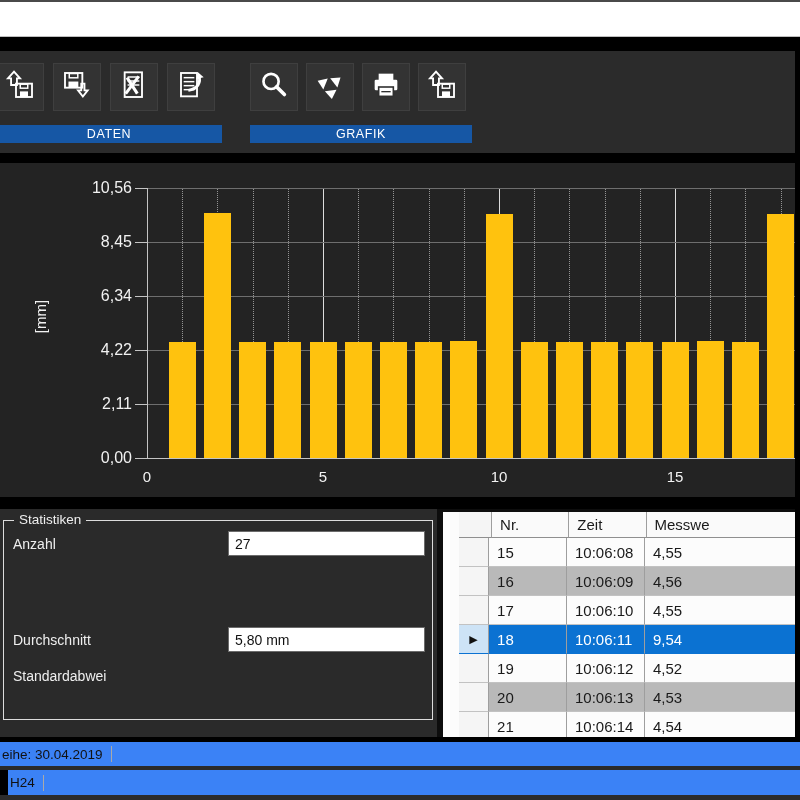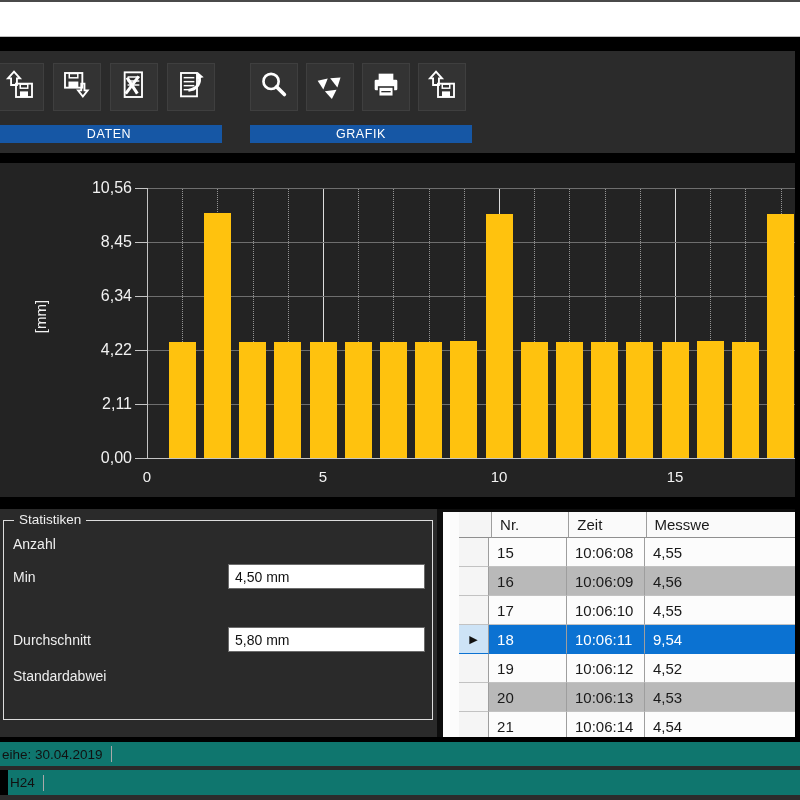--- a/index.html
+++ b/index.html
@@ -43,21 +43,21 @@
   .tcell { height:100%; border-right:1px solid #9e9e9e; border-bottom:1px solid #c2c2c2;
            font-size:15px; color:#1a1a1a; display:flex; align-items:center; padding-left:8px; }
   .thead .tcell { background:#fafafa; border-bottom:1px solid #8f8f8f; }
   .row-white .tcell { background:#fcfcfc; }
   .row-gray  .tcell { background:#b9b9b9; }
   .row-sel   .tcell { background:#0b72d2; color:#fff; border-bottom:1px solid #0b72d2; }
   .selcell   { background:#f5f5f5 !important; color:#111 !important; }
   .row-sel .selcell { background:#cde3f6 !important; }
 
   .bottomband { position:absolute; left:0; top:737px; width:800px; height:5px; background:#000; }
-  .statusbar  { position:absolute; left:0; width:800px; height:24px; background:#0f766e;
+  .statusbar  { position:absolute; left:0; width:800px; height:24px; background:#3b82f6;
                 display:flex; align-items:center; color:#111; font-size:13.5px; }
   .statusbar .stext { padding-left:2px; }
   .vsep { display:inline-block; width:1px; height:16px; background:#a9a9a9; margin-left:8px; }
   .status1 { top:742px; }
   .status2 { top:770px; height:25px;margin-left:8px; }
   .statusgap { position:absolute; left:0; top:766px; width:800px; height:4px; background:#2a2a2a; }
   .bottomedge { position:absolute; left:0; top:795px; width:800px; height:5px; background:#2c2c2c; }
   .rightedge  { position:absolute; left:795px; top:37px; width:5px; height:700px; background:#000; }
 </style>
 </head>
@@ -205,24 +205,21 @@
       <div class="xlabel" style="left: 479px; top: 305px;">10</div>
       <div class="xlabel" style="left: 655px; top: 305px;">15</div>
     </div>
 
   <div class="panels">
     <div class="leftpanel">
       <div class="groupbox" id="statbox">
         <div class="gblabel">Statistiken</div>
       <div class="statrow" style="top: 10px;">
             <div class="statlabel">Anzahl</div>
-          </div>
-          <div class="statrow" style="top: 43px;">
-            <div class="statlabel">Min</div>
-            <input class="statinput" value="4,50 mm" style="">
+            <input class="statinput" value="27" style="">
           </div>
           <div class="statrow" style="top: 106px;">
             <div class="statlabel">Durchschnitt</div>
             <input class="statinput" value="5,80 mm" style="">
           </div>
           <div class="statrow" style="top: 142px;">
             <div class="statlabel">Standardabwei</div>
           </div>
         </div>
     </div>

